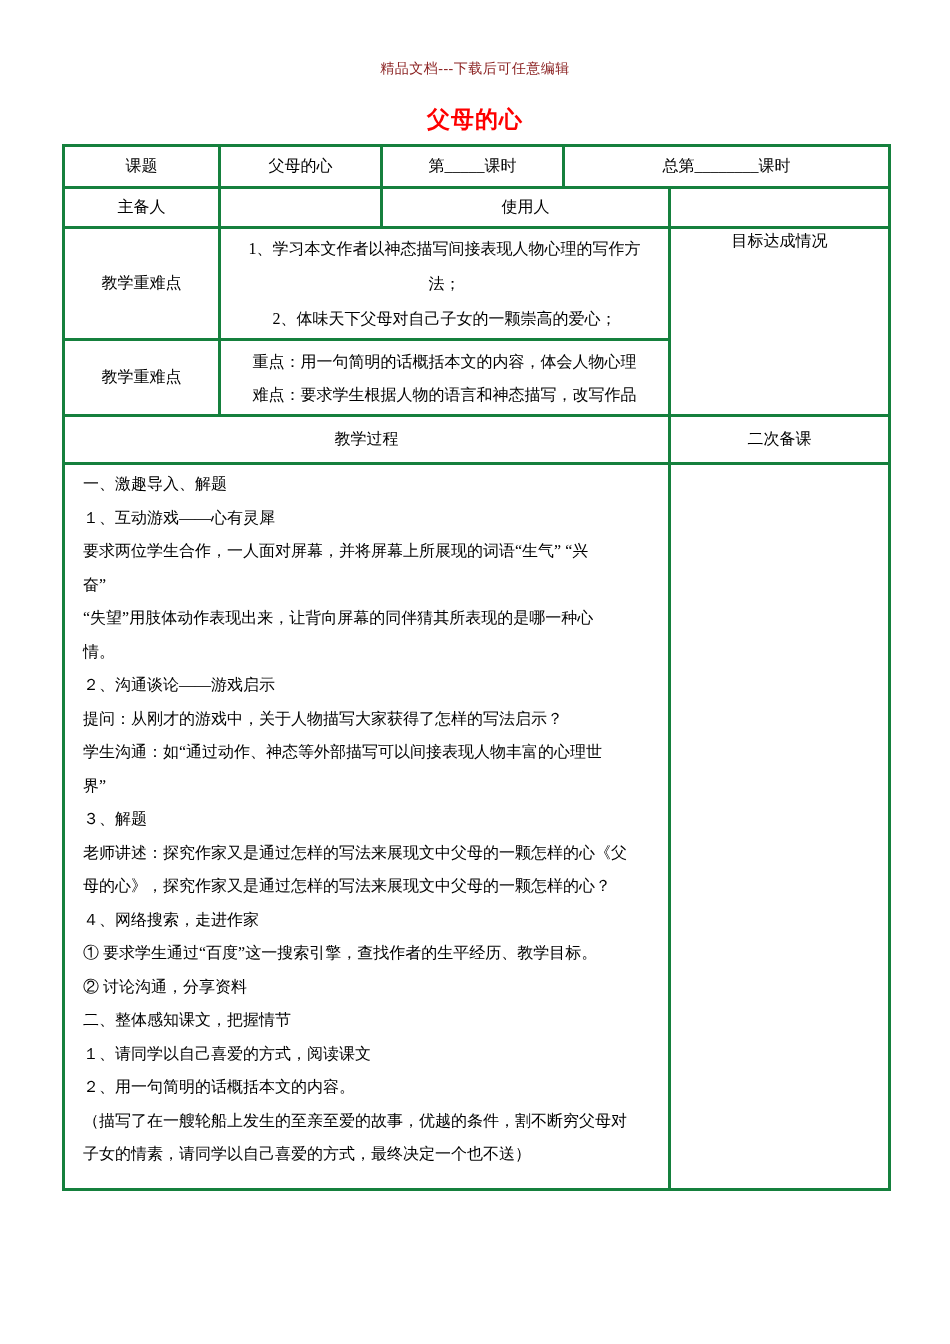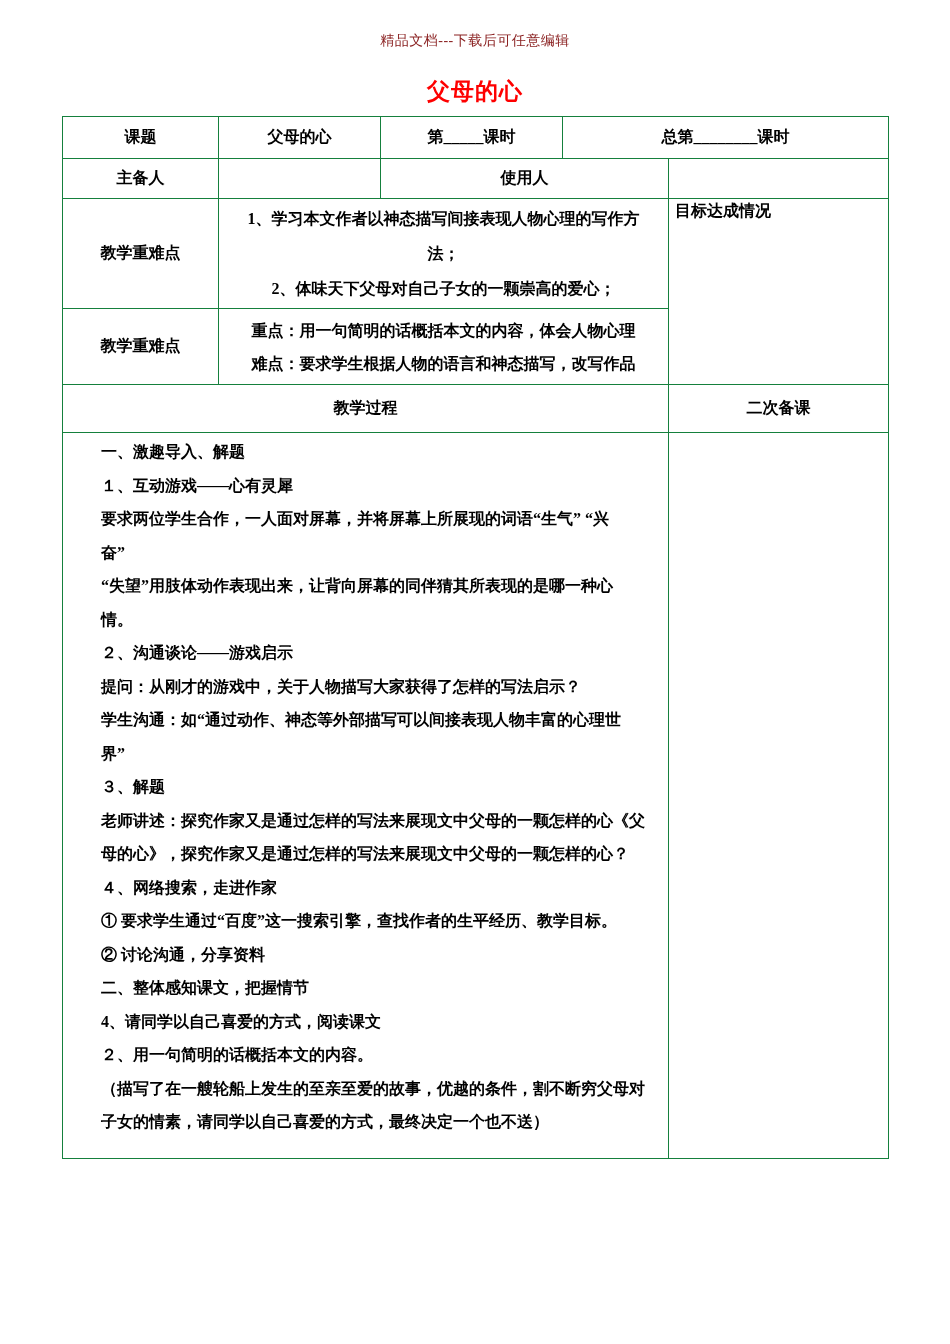--- a/index.html
+++ b/index.html
@@ -5,56 +5,55 @@
   html, body { margin: 0; padding: 0; }
   body {
     width: 950px;
     height: 1344px;
     background: #ffffff;
     color: #000000;
     font-family: "Liberation Serif", "DejaVu Serif", serif;
     overflow: hidden;
   }
   .watermark {
-    padding-top: 32px;
+    padding-top: 60px;
     text-align: center;
     font-size: 14px;
     color: #8b2222;
     letter-spacing: 0.5px;
   }
   .doc-title {
     margin: 26px 0 0 0;
     text-align: center;
     font-size: 23px;
     font-weight: 700;
     color: #fe0000;
     letter-spacing: 1px;
   }
   table.lesson {
     border-collapse: collapse;
     table-layout: fixed;
     width: 826px;
     margin: 9px 0 0 62px;
   }
   table.lesson td {
-    border: 1px solid #15803d;
+    border: 3px solid #15803d;
     font-size: 16px;
-    padding: 2px 6px;
+    padding: 2px 18px;
     overflow: hidden;
-    font-weight: bold;
   }
   .c { text-align: center; vertical-align: middle; }
   .label { font-size: 17px; }
   .content-left { text-align: center; vertical-align: middle; padding-left: 10px; }
   .text-line { white-space: nowrap; }
   .r3 .content-left .text-line { line-height: 35px; }
   .r4 .content-left .text-line { line-height: 33px; }
-  .status-cell { text-align: left; vertical-align: top; padding-top: 12px; font-size: 16px; }
+  .status-cell { text-align: center; vertical-align: top; padding-top: 12px; font-size: 16px; }
   .main-content { vertical-align: top; padding: 10px 8px 10px 8px; }
-  .main-content .text-line { line-height: 33.5px; font-size: 16px; margin-left: 32px; }
+  .main-content .text-line { line-height: 33.5px; font-size: 16px; }
   .notes-cell { vertical-align: top; }
   tr.r1 { height: 42px; }
   tr.r2 { height: 40px; margin-left: 39px; }
   tr.r3 { height: 110px; }
   tr.r4 { height: 76px; }
   tr.r5 { height: 48px; }
   tr.r6 { height: 726px; }
 </style>
 </head>
 <body>
@@ -122,21 +121,21 @@
           <div class="text-line">提问：从刚才的游戏中，关于人物描写大家获得了怎样的写法启示？</div>
           <div class="text-line">学生沟通：如“通过动作、神态等外部描写可以间接表现人物丰富的心理世</div>
           <div class="text-line">界”</div>
           <div class="text-line">３、解题</div>
           <div class="text-line">老师讲述：探究作家又是通过怎样的写法来展现文中父母的一颗怎样的心《父</div>
           <div class="text-line">母的心》，探究作家又是通过怎样的写法来展现文中父母的一颗怎样的心？</div>
           <div class="text-line">４、网络搜索，走进作家</div>
           <div class="text-line">① 要求学生通过“百度”这一搜索引擎，查找作者的生平经历、教学目标。</div>
           <div class="text-line">② 讨论沟通，分享资料</div>
           <div class="text-line">二、整体感知课文，把握情节</div>
-          <div class="text-line">4、请同学以自己喜爱的方式，阅读课文</div>
+          <div class="text-line">１、请同学以自己喜爱的方式，阅读课文</div>
           <div class="text-line">２、用一句简明的话概括本文的内容。</div>
           <div class="text-line">（描写了在一艘轮船上发生的至亲至爱的故事，优越的条件，割不断穷父母对</div>
           <div class="text-line">子女的情素，请同学以自己喜爱的方式，最终决定一个也不送）</div>
         </td>
     <td class="notes-cell"></td>
   </tr>
 </tbody>
   </table>
 
 </body></html>

